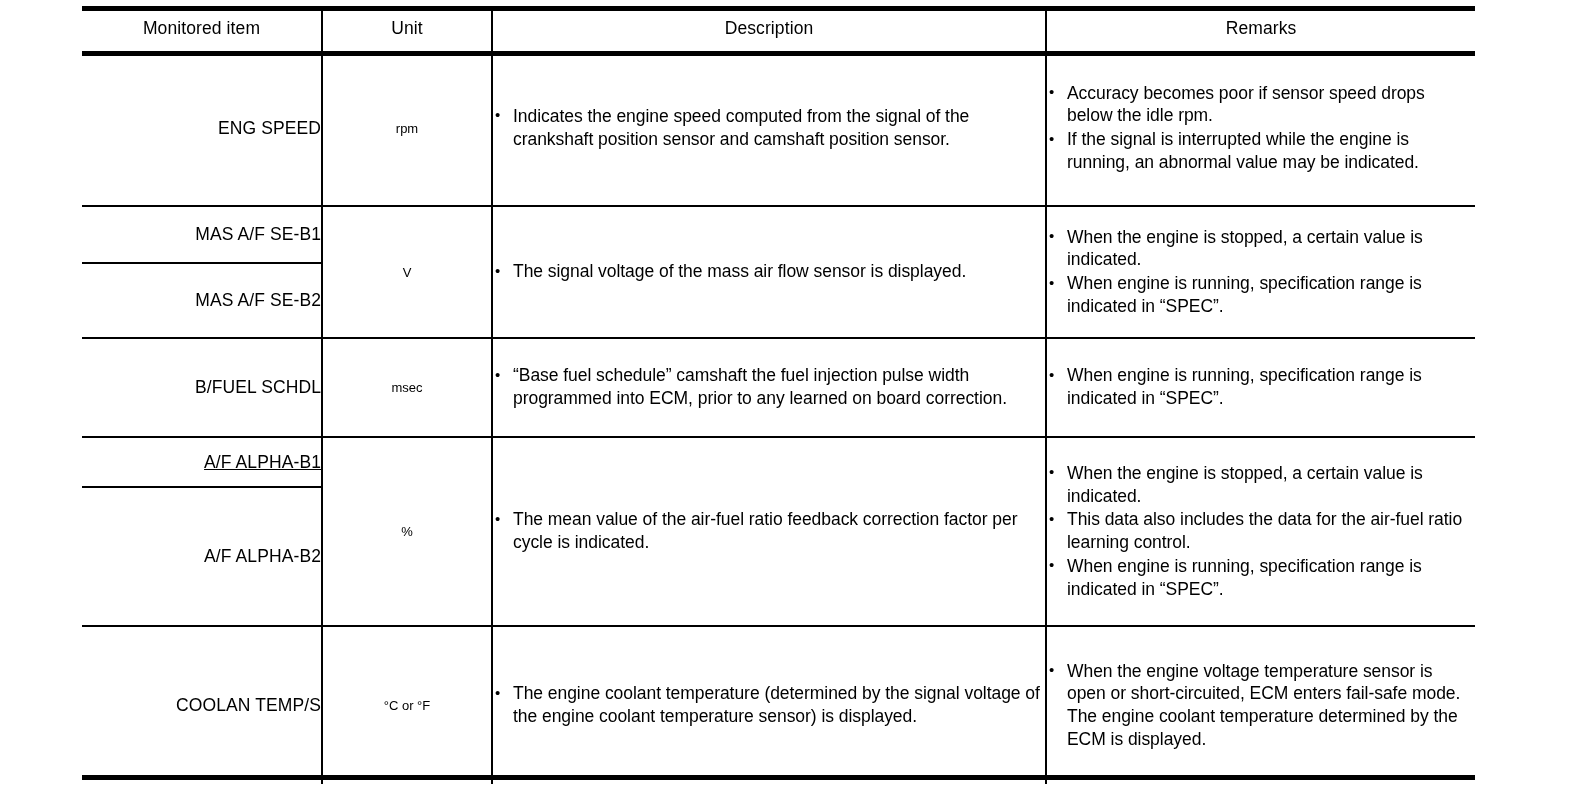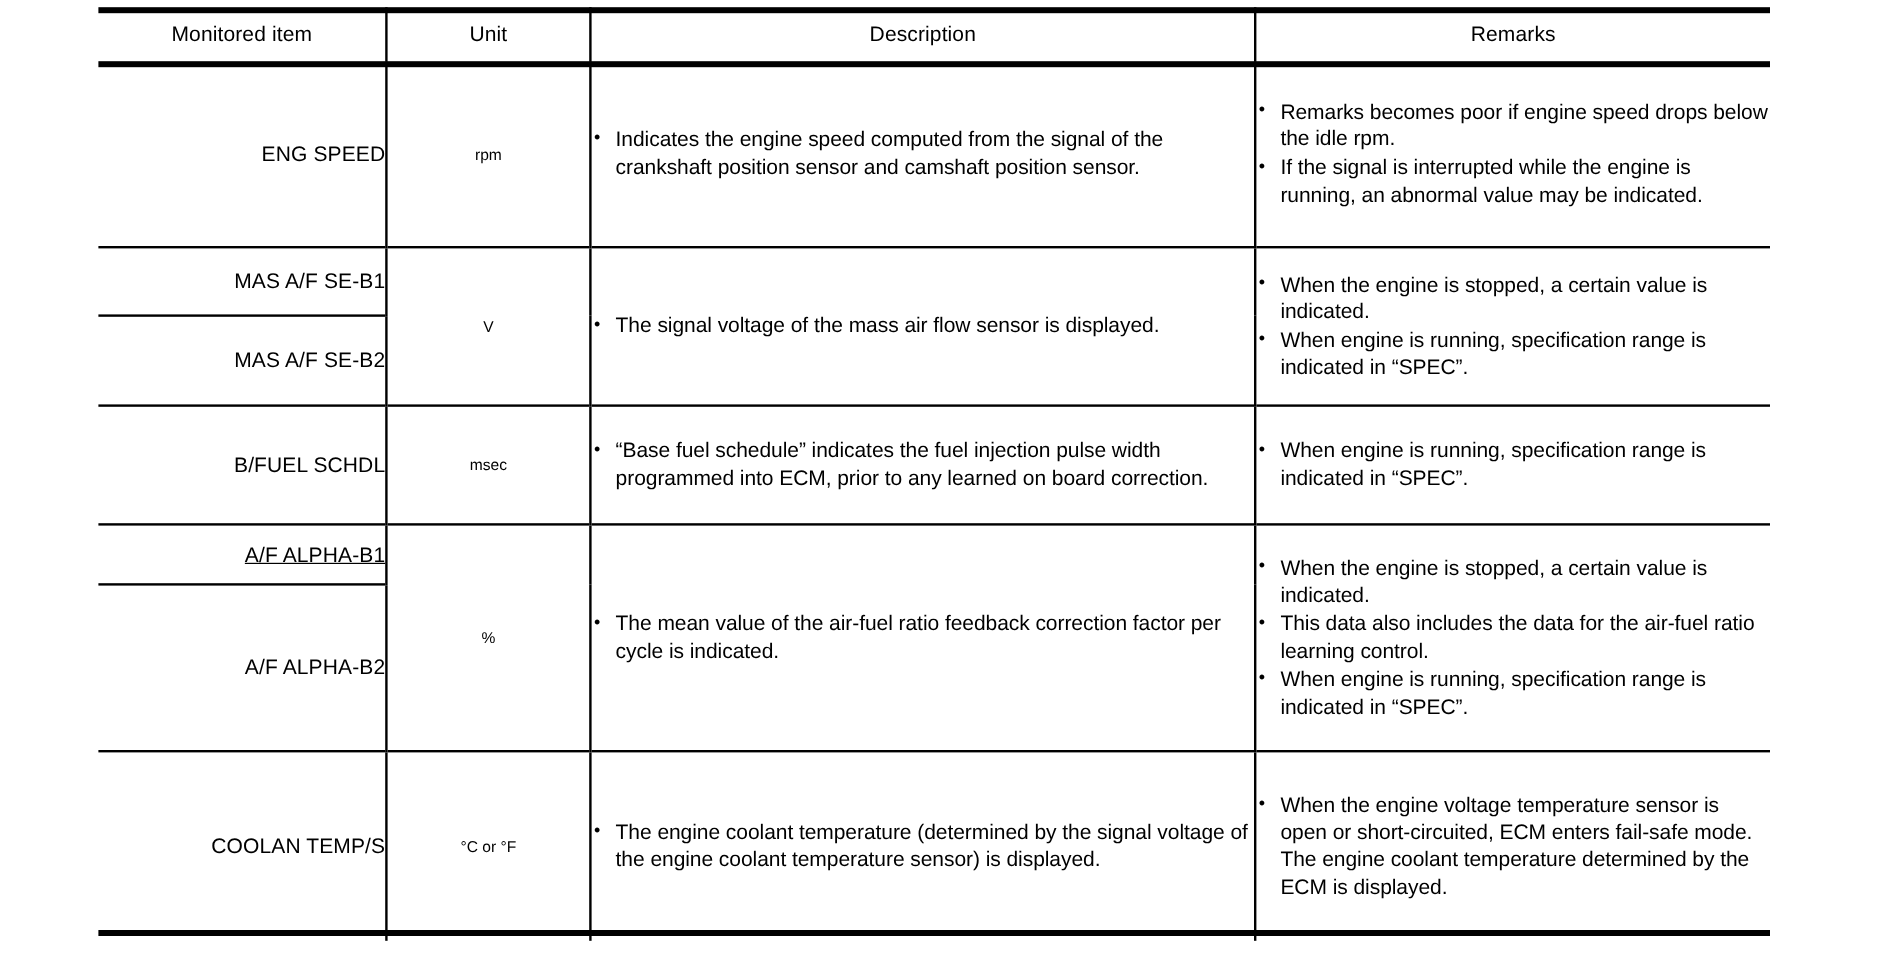--- a/index.html
+++ b/index.html
@@ -145,21 +145,21 @@
       <tr>
         <td class="item-cell" style="height:154px;">ENG SPEED</td>
         <td class="unit-cell">rpm</td>
         <td class="desc-cell">
           <ul class="bullets">
             <li>Indicates the engine speed computed from the signal of the crankshaft position sensor and camshaft position sensor.</li>
           </ul>
         </td>
         <td class="remarks-cell">
           <ul class="bullets">
-            <li>Remarks becomes poor if engine speed drops below the idle rpm.</li>
+            <li>Accuracy becomes poor if sensor speed drops below the idle rpm.</li>
             <li>If the signal is interrupted while the engine is running, an abnormal value may be indicated.</li>
           </ul>
         </td>
       </tr>
 
       <tr class="row-sep">
         <td class="item-cell" style="height:55px;">MAS A/F SE-B1</td>
         <td class="unit-cell" rowspan="2">V</td>
         <td class="desc-cell" rowspan="2">
           <ul class="bullets">
@@ -175,21 +175,21 @@
       </tr>
       <tr class="subrow-sep">
         <td class="item-cell" style="height:73px;">MAS A/F SE-B2</td>
       </tr>
 
       <tr class="row-sep">
         <td class="item-cell" style="height:97px;">B/FUEL SCHDL</td>
         <td class="unit-cell">msec</td>
         <td class="desc-cell">
           <ul class="bullets">
-            <li>“Base fuel schedule” indicates the fuel injection pulse width programmed into ECM, prior to any learned on board correction.</li>
+            <li>“Base fuel schedule” camshaft the fuel injection pulse width programmed into ECM, prior to any learned on board correction.</li>
           </ul>
         </td>
         <td class="remarks-cell">
           <ul class="bullets">
             <li>When engine is running, specification range is indicated in “SPEC”.</li>
           </ul>
         </td>
       </tr>
 
       <tr class="row-sep">

